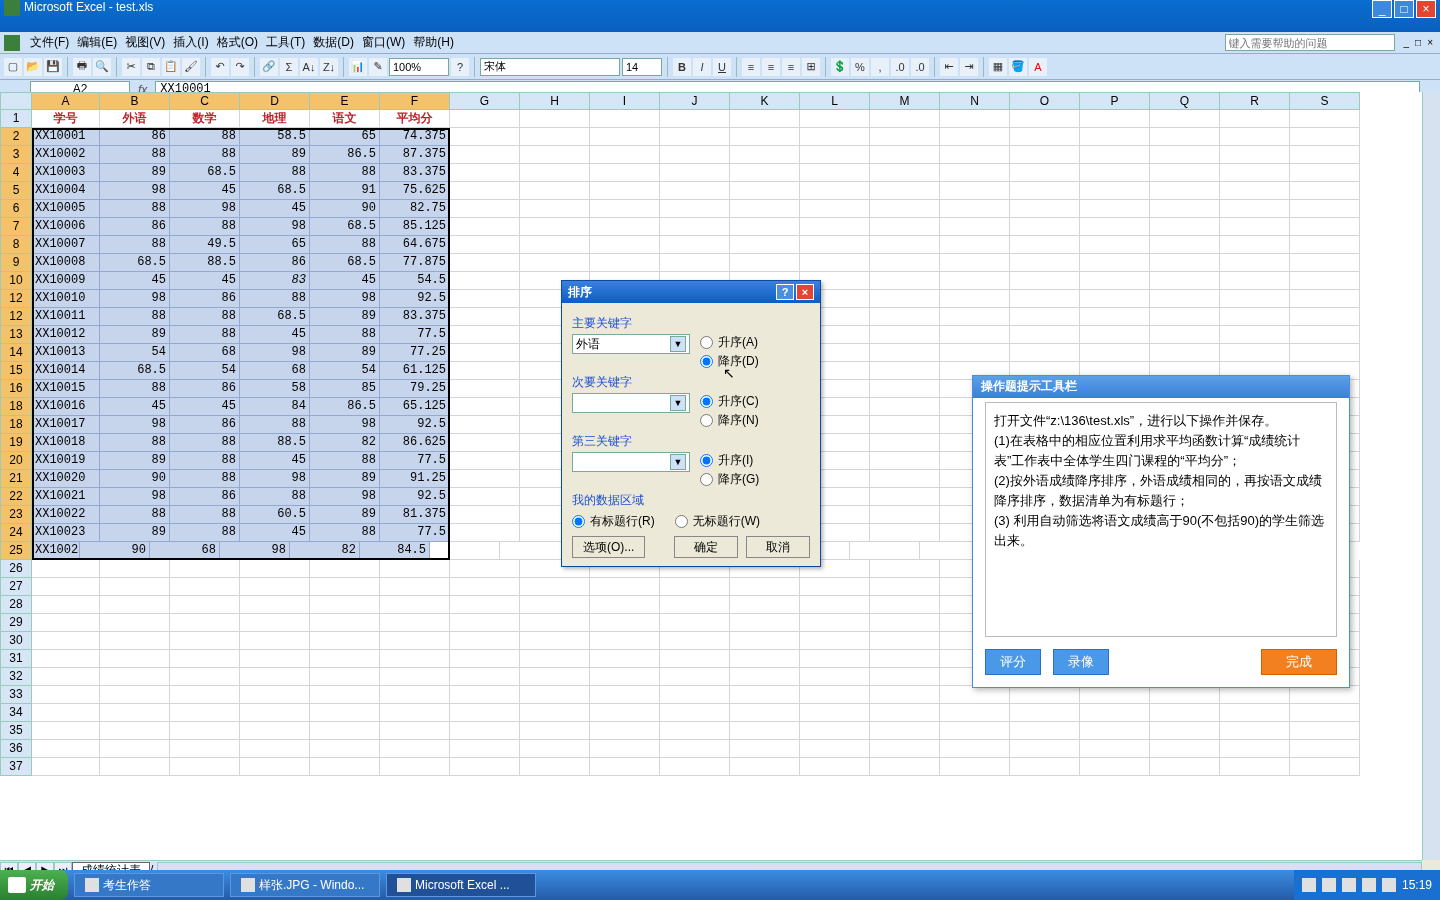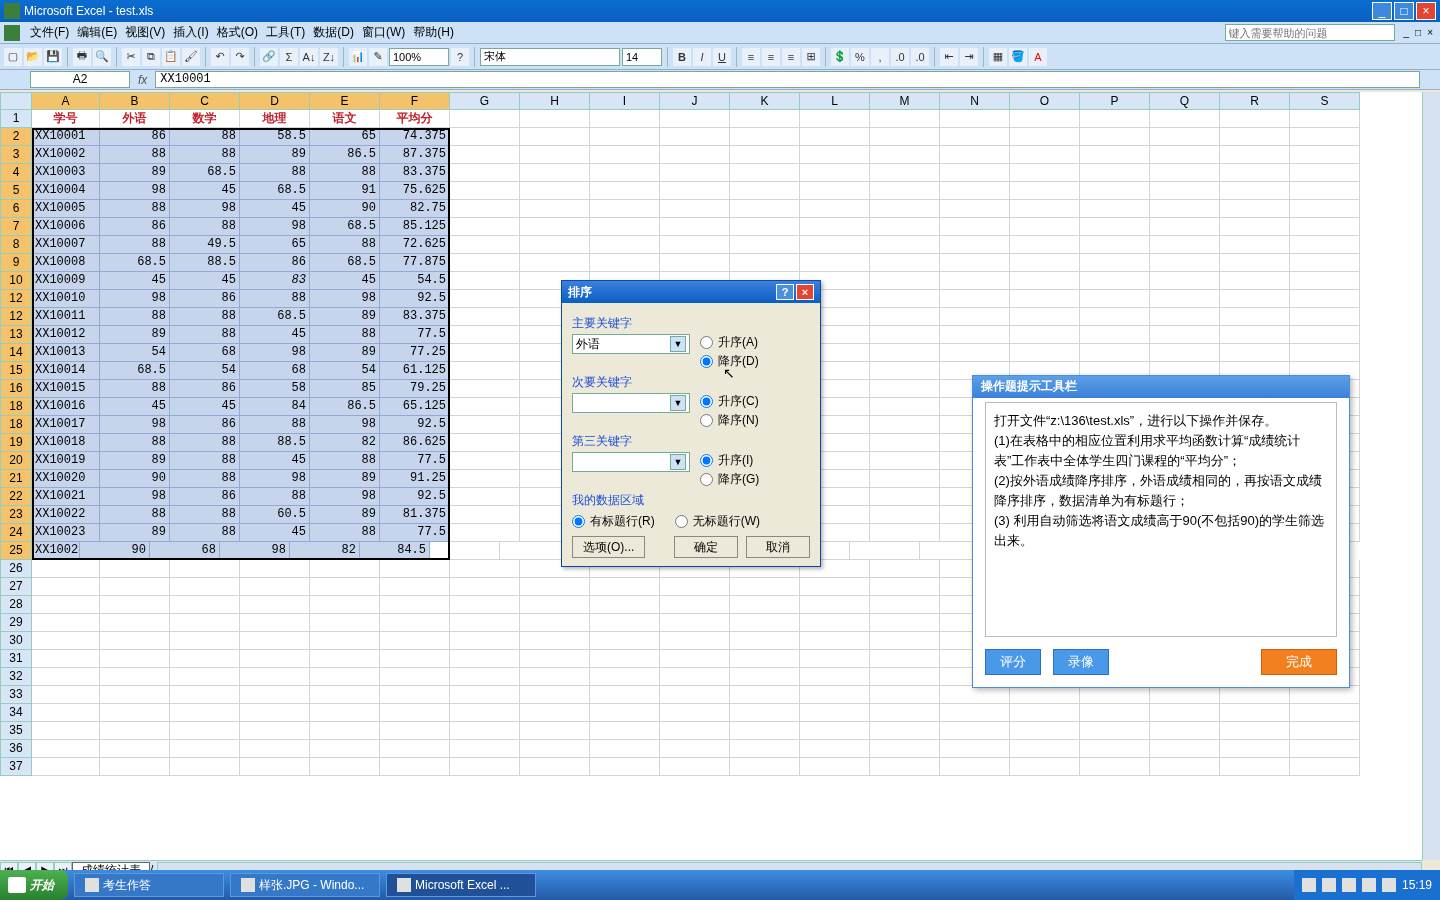--- a/index.html
+++ b/index.html
@@ -1,19 +1,19 @@
 <!DOCTYPE html>
 <html><head>
 <meta charset="utf-8">
 <style>
 * { margin: 0; padding: 0; box-sizing: border-box; font-family: "SimSun", Arial, sans-serif; }
 body { background: #ece9d8; overflow: hidden; width: 1440px; height: 900px; position: relative; }
 
 
-.titlebar { background: linear-gradient(#0a6ed0, #0a5fc0); height: 22px; color: #fff; display: flex; align-items: center; padding: 0 4px; font-size: 12px; }
+.titlebar { background: linear-gradient(#0a6ed0, #0a5fc0); height: 32px; color: #fff; display: flex; padding: 0 4px; font-size: 12px; }
 .titlebar .icon { width: 16px; height: 16px; background: #3c7f3c; margin-right: 4px; }
 .titlebar .controls { margin-left: auto; display: flex; gap: 2px; }
 .titlebar .controls span { width: 20px; height: 18px; display: flex; align-items: center; justify-content: center; font-size: 12px; }
 .titlebar .min, .titlebar .max { background: #3d89dd; border: 1px solid #fff; }
 .titlebar .close { background: #e24531; border: 1px solid #fff; }
 
 
 .menubar { background: #cde2f7; height: 22px; display: flex; align-items: center; font-size: 12px; padding: 0 4px; border-bottom: 1px solid #9ac; }
 .menubar .xicon { width: 16px; height: 16px; background: #3c7f3c; margin-right: 6px; }
 .menubar .item { padding: 2px 4px; cursor: default; }
@@ -416,21 +416,21 @@
         <div class="cell" style="width: 70px;"></div>
         <div class="cell" style="width: 70px;"></div>
         <div class="cell" style="width: 70px;"></div>
       </div>
       <div class="row">
         <div class="cell sel txt" style="width: 68px;">XX10007</div>
         <div class="cell sel num" style="width: 70px;">88</div>
         <div class="cell sel num" style="width: 70px;">49.5</div>
         <div class="cell sel num" style="width: 70px;">65</div>
         <div class="cell sel num" style="width: 70px;">88</div>
-        <div class="cell sel num" style="width: 70px;">72.625</div>
+        <div class="cell sel num" style="width: 70px;">64.675</div>
         <div class="cell" style="width: 70px;"></div>
         <div class="cell" style="width: 70px;"></div>
         <div class="cell" style="width: 70px;"></div>
         <div class="cell" style="width: 70px;"></div>
         <div class="cell" style="width: 70px;"></div>
         <div class="cell" style="width: 70px;"></div>
         <div class="cell" style="width: 70px;"></div>
         <div class="cell" style="width: 70px;"></div>
         <div class="cell" style="width: 70px;"></div>
         <div class="cell" style="width: 70px;"></div>

